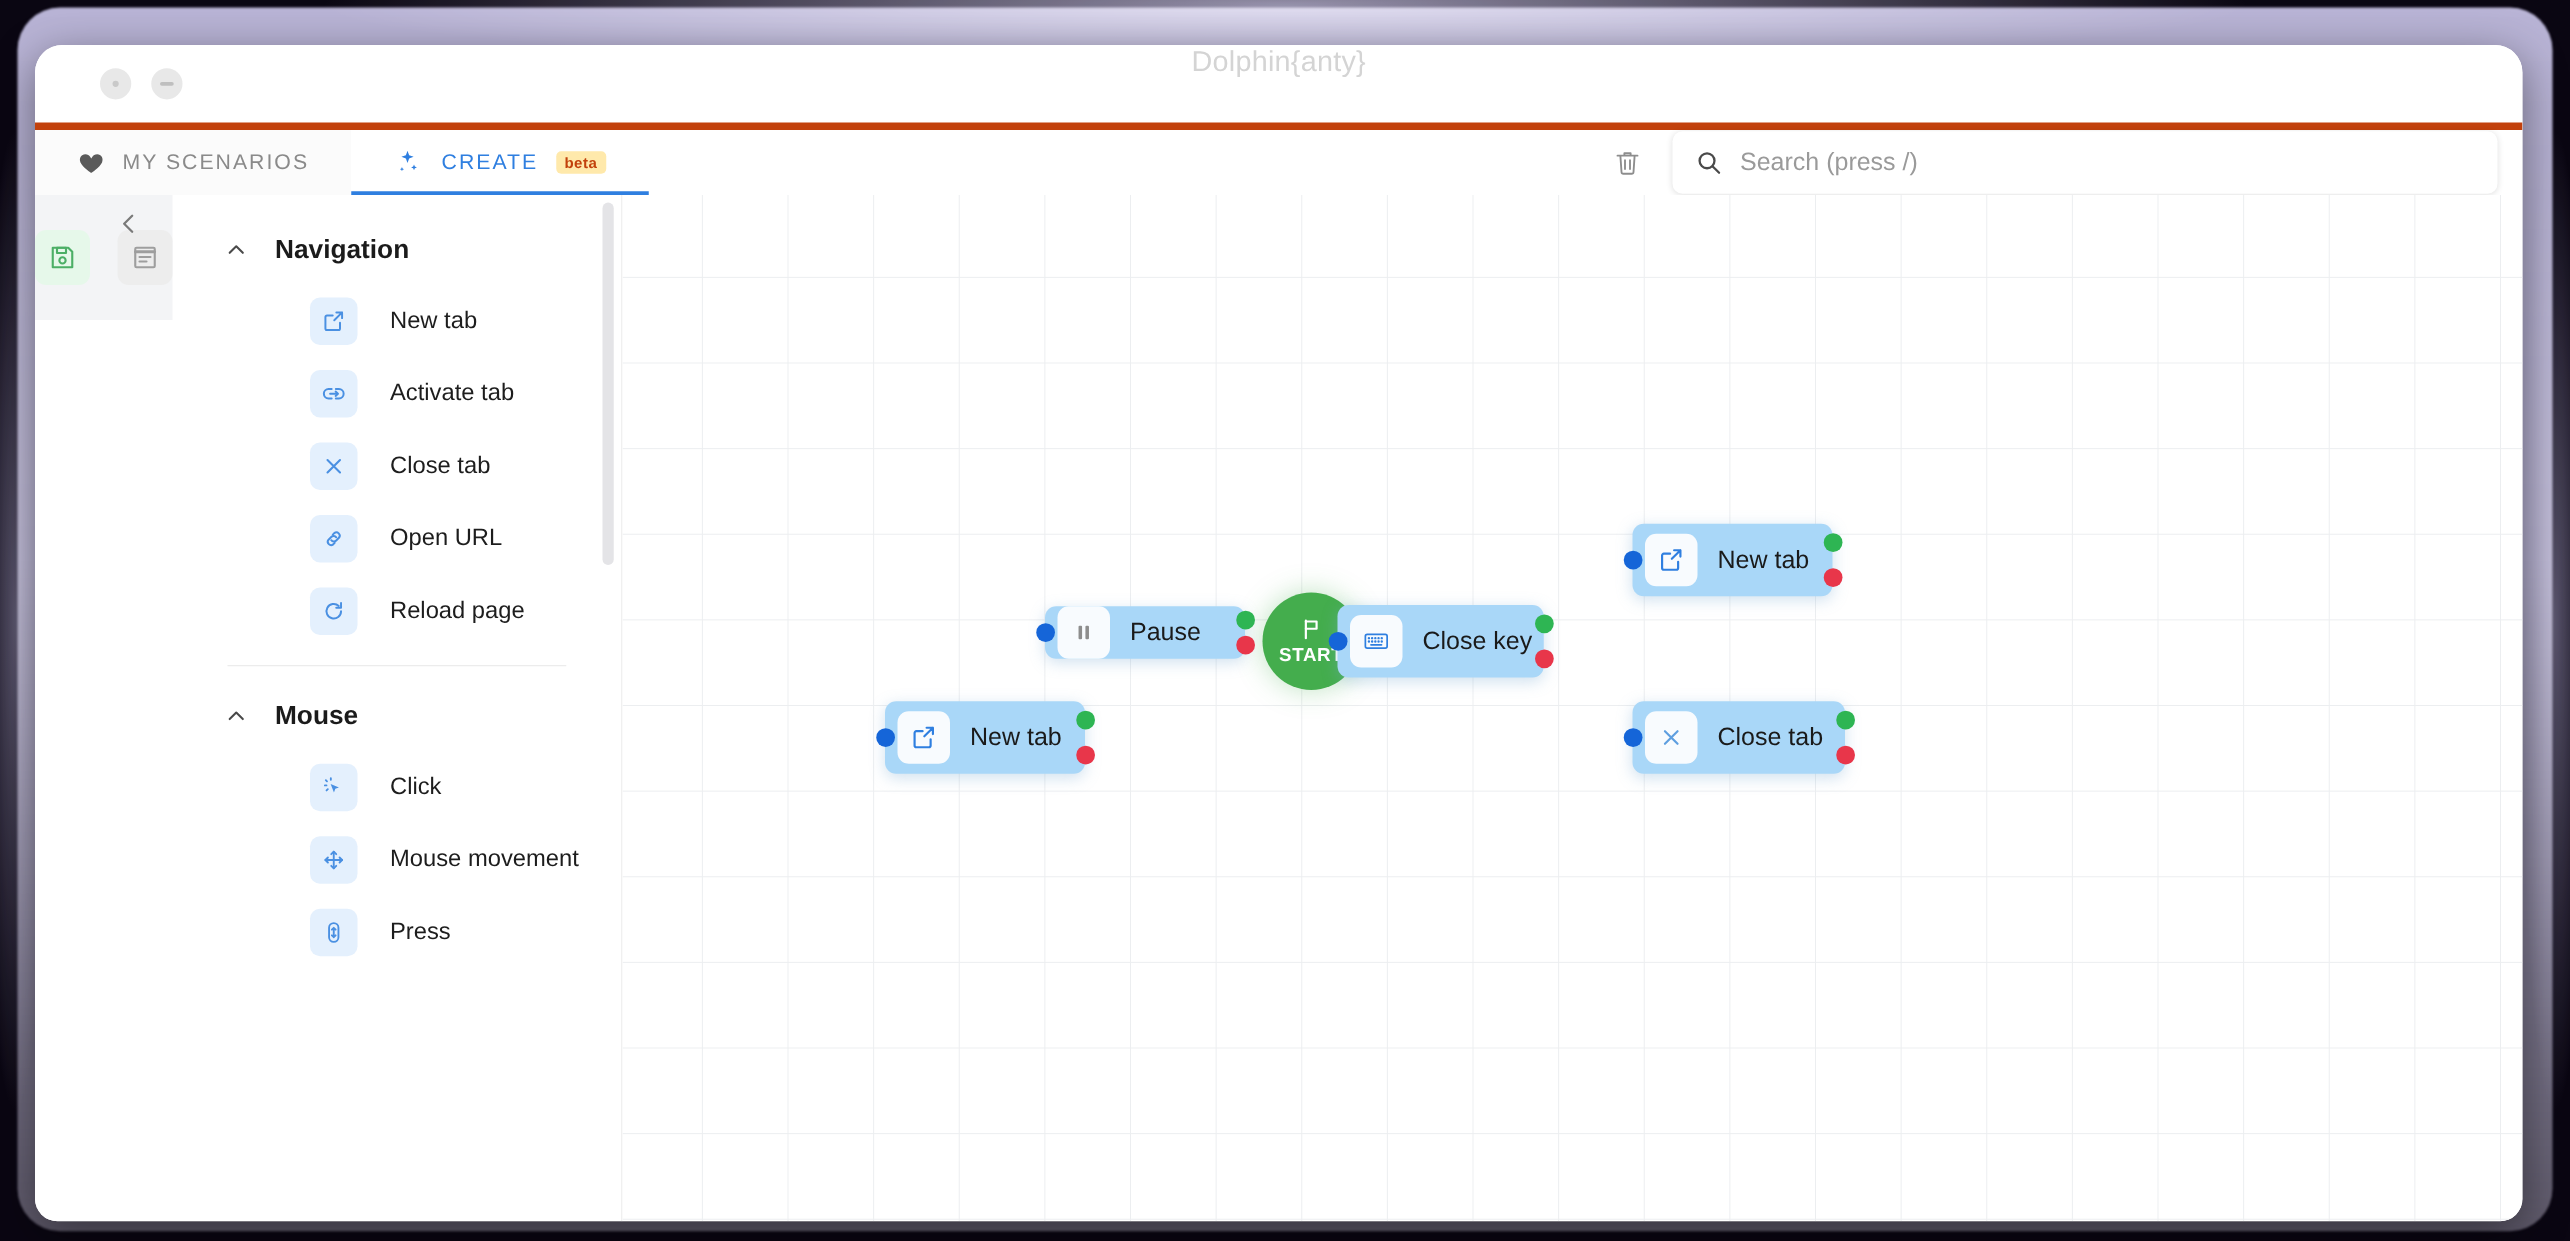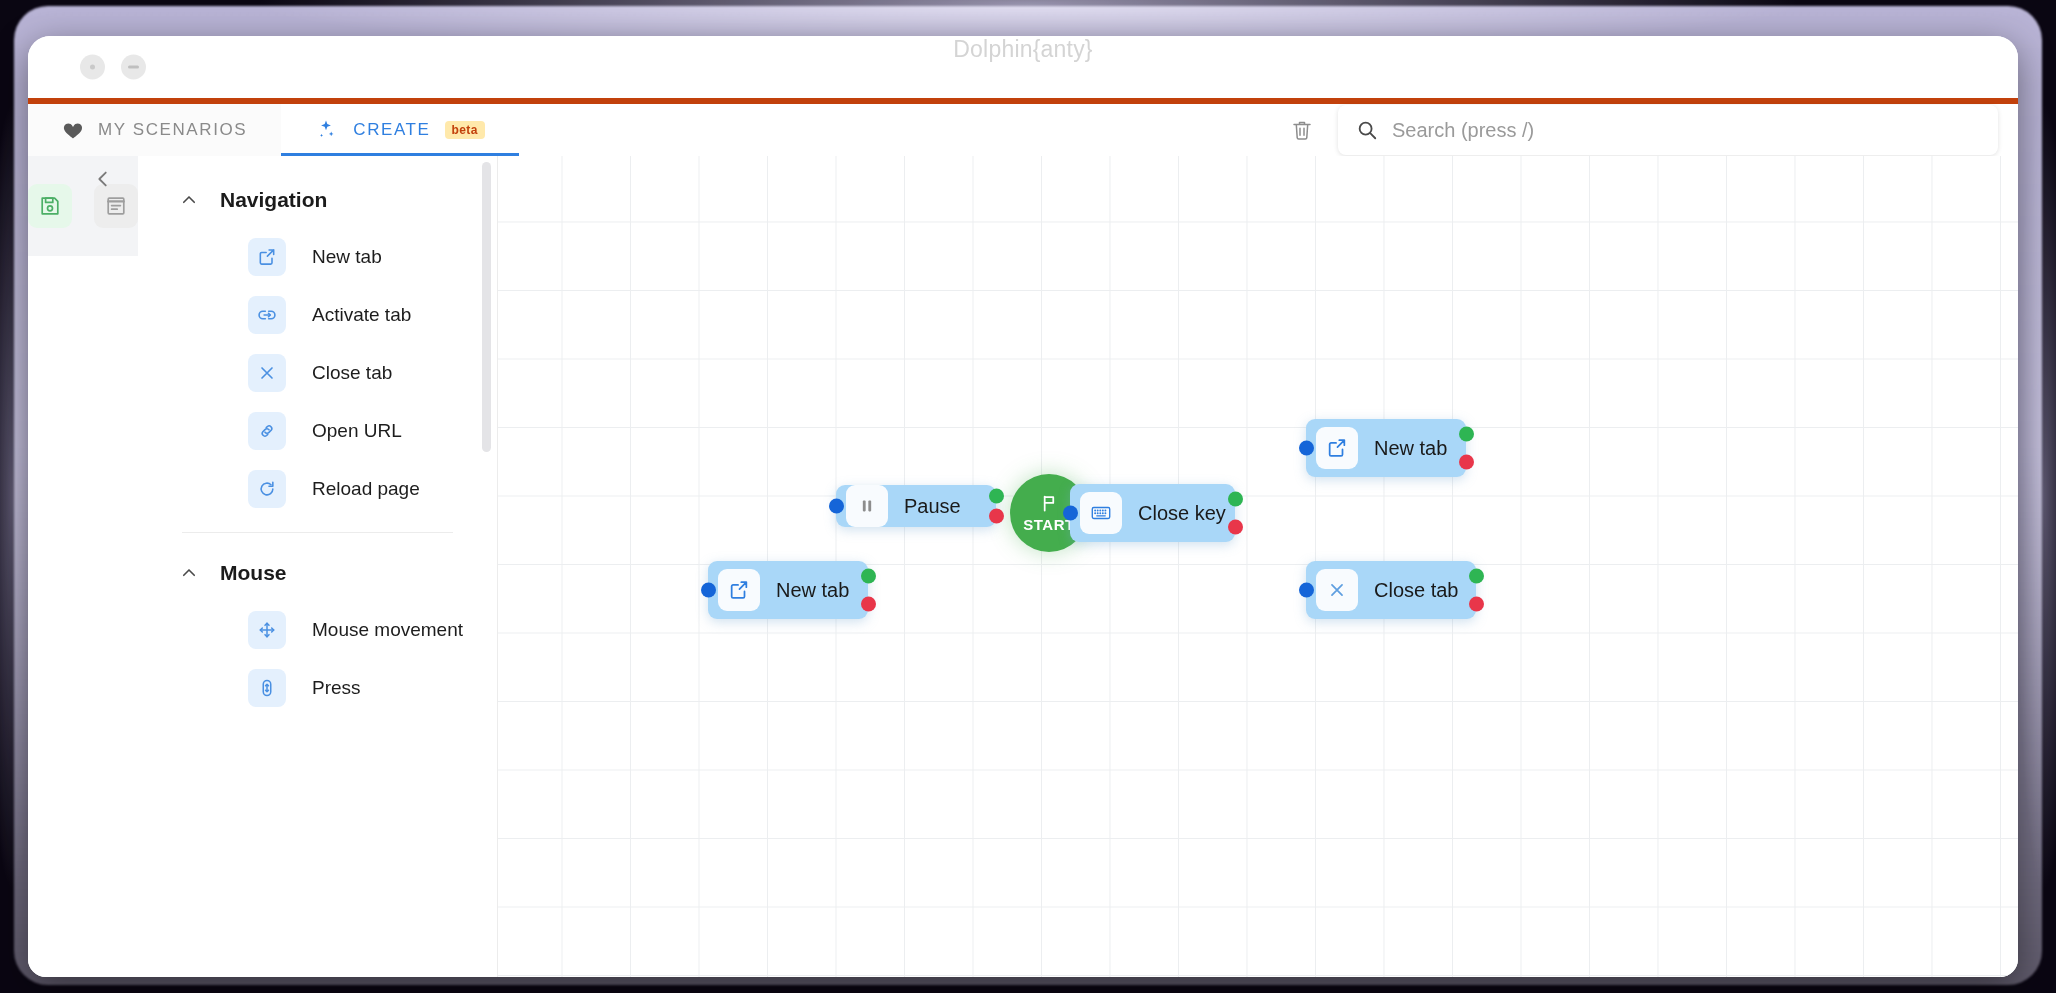--- a/index.html
+++ b/index.html
@@ -398,20 +398,29 @@
         <div class="section">
           <div class="section-head">
             <span class="chev">
               <svg width="18" height="18" viewBox="0 0 24 24" fill="none" stroke="currentColor" stroke-width="2.2" stroke-linecap="round" stroke-linejoin="round">
                   <path d="M5 15l7-7 7 7"></path>
                 </svg>
             </span>
             <span class="section-title">Mouse</span>
           </div>
 
+          <div class="nav-item">
+            <span class="nav-icon">
+              <svg width="20" height="20" viewBox="0 0 24 24" fill="none" stroke="currentColor" stroke-width="1.8" stroke-linecap="round" stroke-linejoin="round">
+                  <path d="M9 8.6l8 3.4-3.5 1.3-1.3 3.5-3.2-8.2z" fill="currentColor" stroke="none"></path>
+                  <path d="M9.2 4.6V3M5.5 6.1L4.4 5M5 10h-1.5M6.3 13.6L5.1 14.8"></path>
+                </svg>
+            </span>
+            <span class="nav-label">Click</span>
+          </div>
 
           <div class="nav-item">
             <span class="nav-icon">
               <svg width="20" height="20" viewBox="0 0 24 24" fill="none" stroke="currentColor" stroke-width="1.8" stroke-linecap="round" stroke-linejoin="round">
                   <path d="M12 4v16M4 12h16"></path>
                   <path d="M12 4l-2.4 2.4M12 4l2.4 2.4M12 20l-2.4-2.4M12 20l2.4-2.4M4 12l2.4-2.4M4 12l2.4 2.4M20 12l-2.4-2.4M20 12l-2.4 2.4"></path>
                 </svg>
             </span>
             <span class="nav-label">Mouse movement</span>
           </div>

